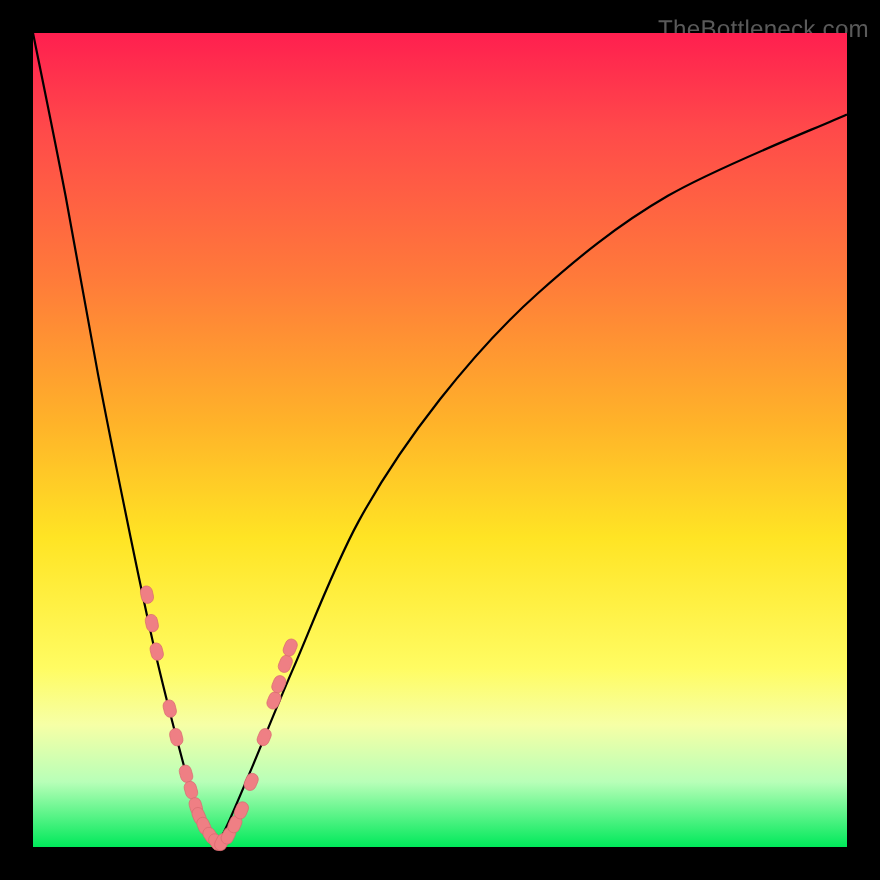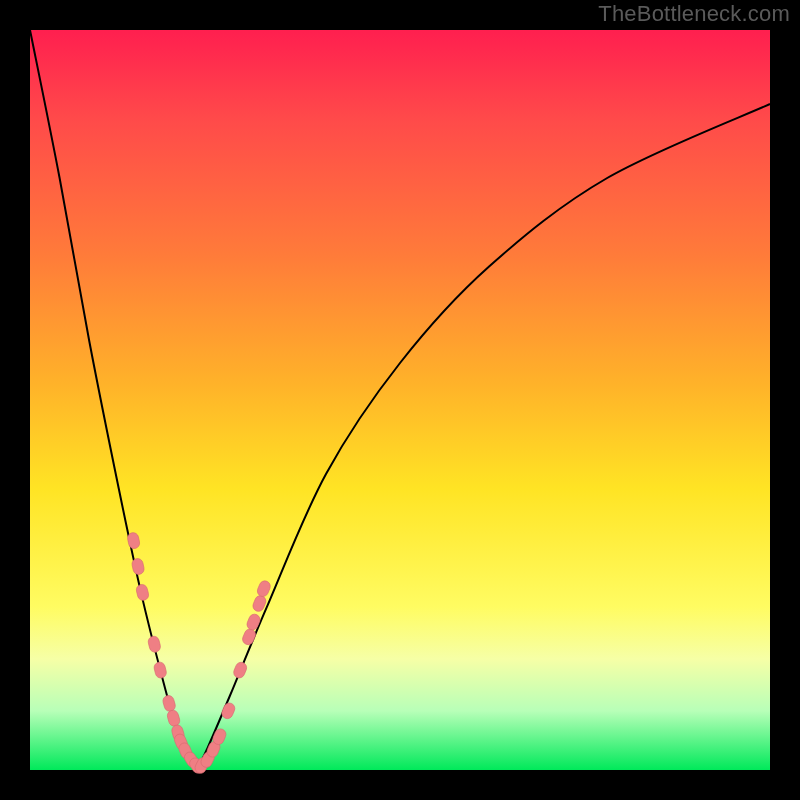--- a/index.html
+++ b/index.html
@@ -32,21 +32,21 @@
       #ffb329 48%,
       #ffe424 62%,
       #fffc62 78%,
       #f6ffa6 85%,
       #b8ffb8 92%,
       #00e95a 100%
     );
   }
   .watermark {
     position: absolute;
-    top: 1px;
+    top: 14px;
     right: 10px;
     color: #5a5a5a;
     font-size: 22px;
     font-weight: 500;
     letter-spacing: 0.2px;
     user-select: none;
   }
   svg.curves {
     position: absolute;
     left: 0;

